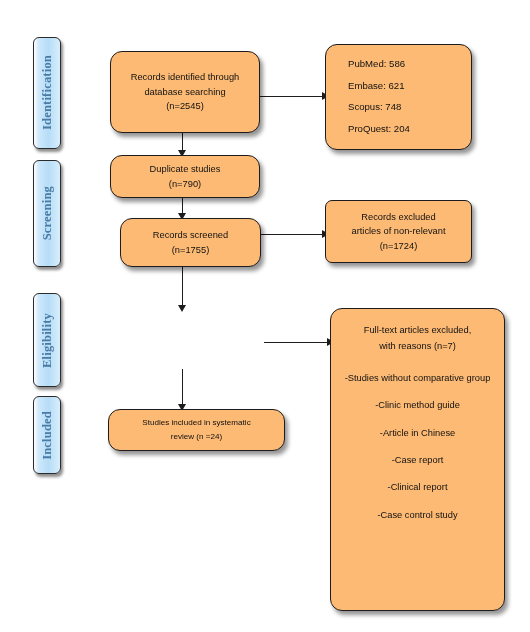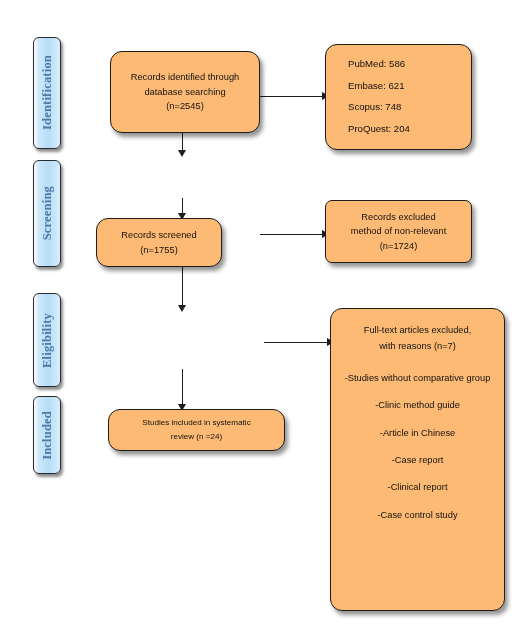--- a/index.html
+++ b/index.html
@@ -151,29 +151,33 @@
     <span class="line">(n=2545)</span>
   </div>
 
   <div class="box listbox" style="left:325px; top:44px; width:147px; height:106px;">
     <span class="line">PubMed: 586</span>
     <span class="line">Embase: 621</span>
     <span class="line">Scopus: 748</span>
     <span class="line">ProQuest: 204</span>
   </div>
 
+  <div class="box" style="left:110px; top:155px; width:150px; height:43px;">
+    <span class="line">Duplicate studies</span>
+    <span class="line">(n=790)</span>
+  </div>
 
-  <div class="box" style="left:96px; top:218px; width:126px; height:49px;">
+  <div class="box" style="left:120px; top:218px; width:141px; height:49px;">
     <span class="line">Records screened</span>
     <span class="line">(n=1755)</span>
   </div>
 
   <div class="box" style="left:325px; top:200px; width:147px; height:63px;border-radius:7px;">
     <span class="line">Records excluded</span>
-    <span class="line">method of non-relevant</span>
+    <span class="line">articles of non-relevant</span>
     <span class="line">(n=1724)</span>
   </div>
 
 
   <div class="box reasons" style="left:330px; top:308px; width:175px; height:303px;">
     <span class="line">Full-text articles excluded,</span>
     <span class="line">with reasons (n=7)</span>
     <div class="gap"></div>
     <span class="reason">-Studies without comparative group</span>
     <span class="reason">-Clinic method guide</span>

